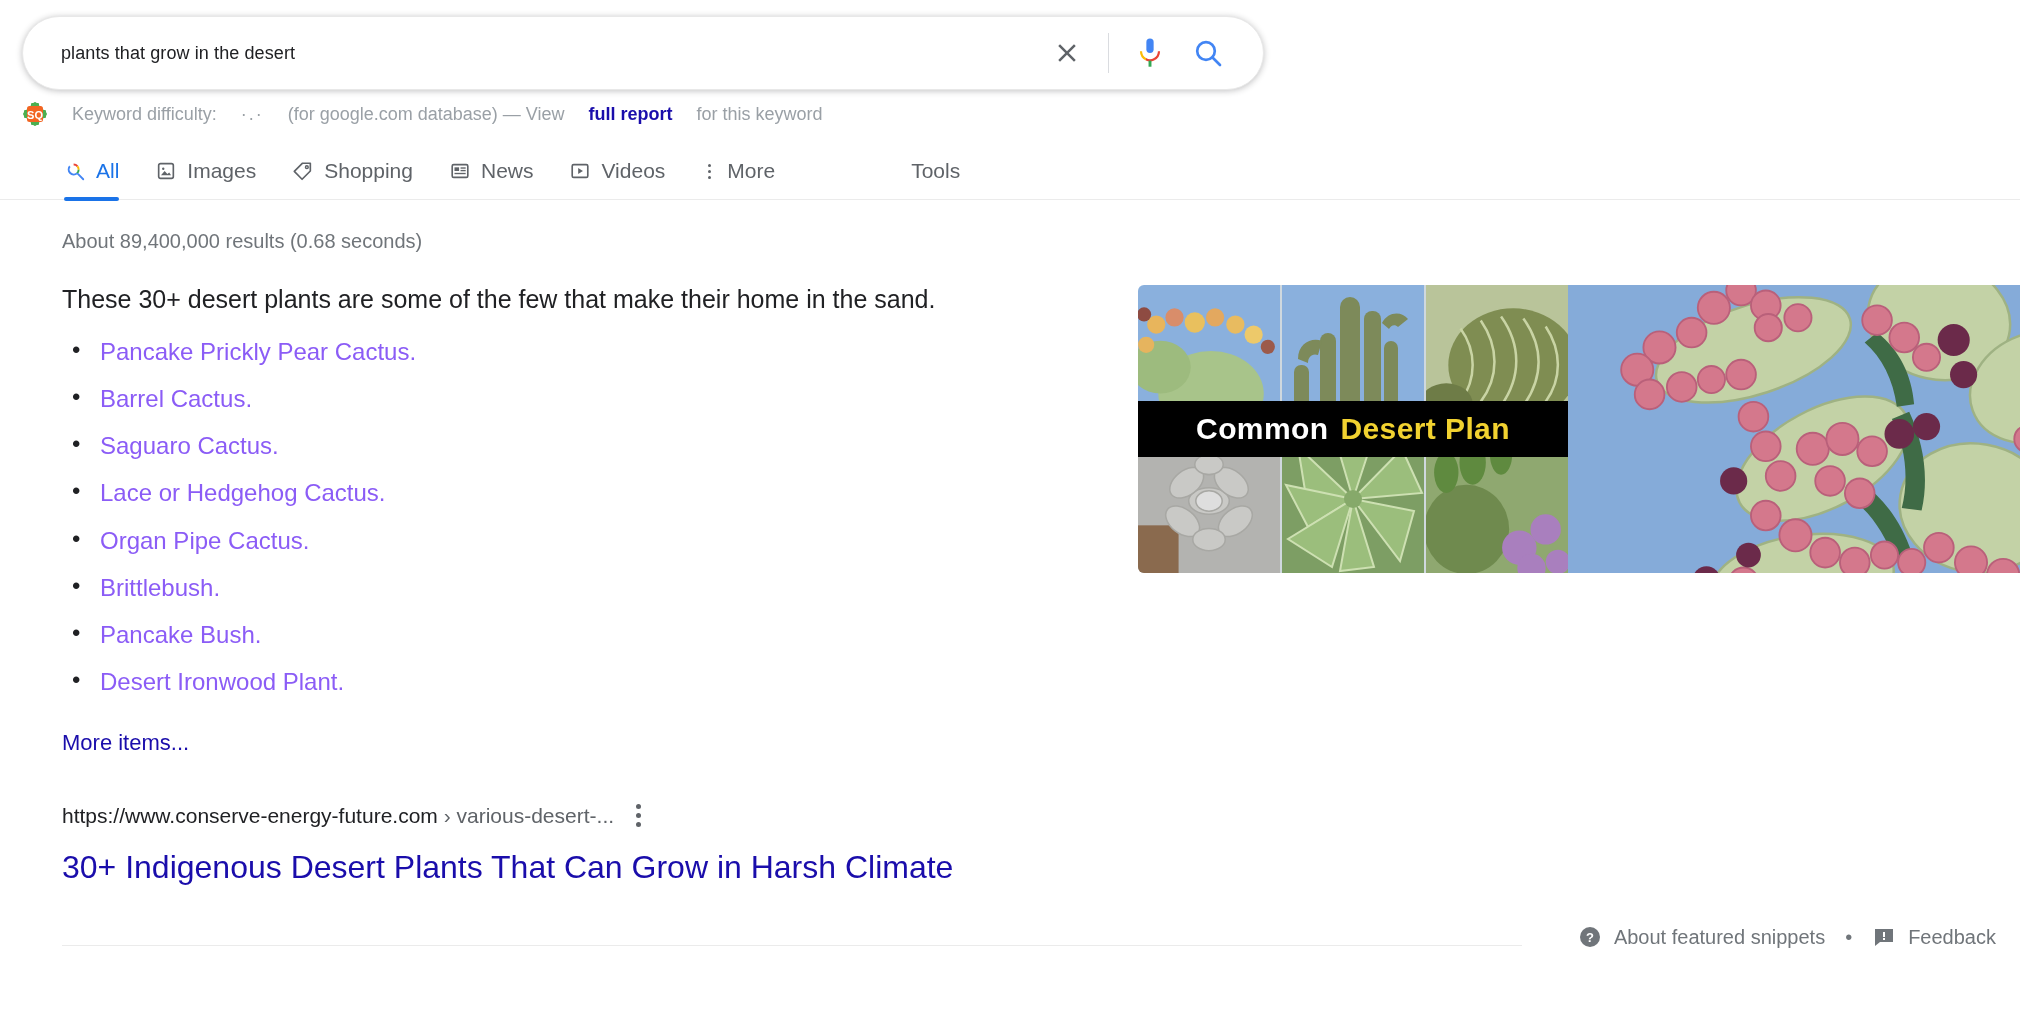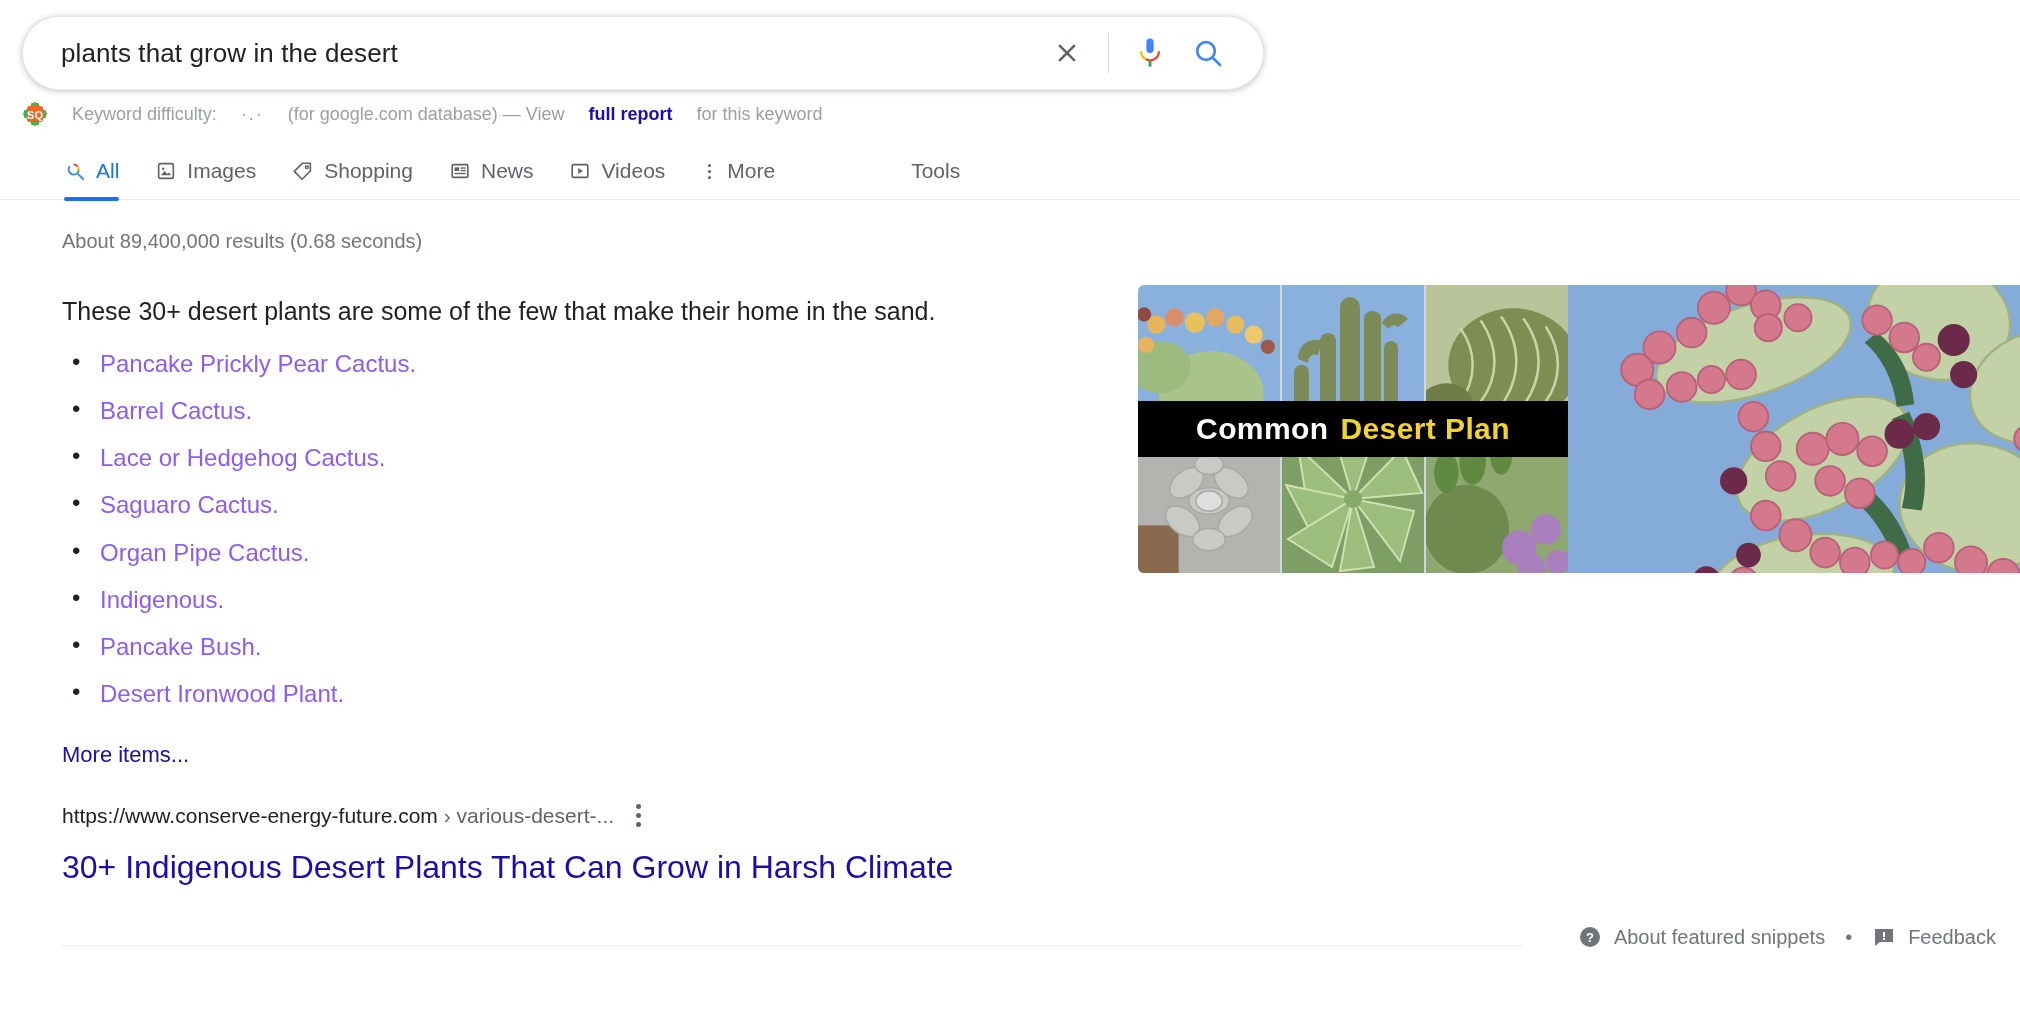--- a/index.html
+++ b/index.html
@@ -22,21 +22,21 @@
     width: 100%; height: 74px;
     background: #fff;
     border: 1px solid #e8e8e8;
     border-radius: 37px;
     box-shadow: 0 1px 6px rgba(32,33,36,.28);
     display: flex; align-items: center;
     padding: 0 26px 0 36px;
   }
   .search-input {
     flex: 1; border: none; outline: none;
-    font-size: 26px; color: #202124;
+    font-size: 18px; color: #202124;
     font-family: "Liberation Sans", sans-serif;
     background: transparent;
     letter-spacing: .1px;
   }
   .sb-icons { display: flex; align-items: center; gap: 0; }
   .icon-btn {
     width: 58px; height: 58px;
     display: flex; align-items: center; justify-content: center;
     background: none; border: none; cursor: pointer; padding: 0;
   }
@@ -85,21 +85,21 @@
   
   .result-stats {
     position: absolute; left: 62px; top: 230px;
     font-size: 20px; color: #70757a;
   }
 
   
   .snippet { position: absolute; left: 62px; top: 283px; width: 1060px; }
   .snippet-lead {
     font-size: 25px; color: #202124; line-height: 1.35;
-    margin: 12px 0 22px 0;
+    margin: 0 0 22px 0;
   }
   .snippet-list { margin: 0; padding: 0 0 0 38px; list-style: none; }
   .snippet-list li {
     font-size: 24px; color: #8b5cf6;
     line-height: 1.05; margin-bottom: 22px;
     position: relative;
   }
   .snippet-list li::before {
     content: "•"; position: absolute; left: -28px; top: -2px;
     color: #202124; font-size: 24px;
@@ -285,24 +285,24 @@
     </div>
   </nav>
 
   <div class="result-stats">About 89,400,000 results (0.68 seconds)</div>
 
   <div class="snippet">
     <p class="snippet-lead">These 30+ desert plants are some of the few that make their home in the sand.</p>
     <ul class="snippet-list">
       <li>Pancake Prickly Pear Cactus.</li>
       <li>Barrel Cactus.</li>
+      <li>Saguaro Cactus.</li>
       <li>Lace or Hedgehog Cactus.</li>
-      <li>Saguaro Cactus.</li>
       <li>Organ Pipe Cactus.</li>
-      <li>Indigenous.</li>
+      <li>Brittlebush.</li>
       <li>Pancake Bush.</li>
       <li>Desert Ironwood Plant.</li>
     </ul>
     <a class="more-items" href="#">More items...</a>
   </div>
 
   <div class="collage">
     <div class="collage-left">
       <div class="cl-row">
         <div class="cl-cell">

